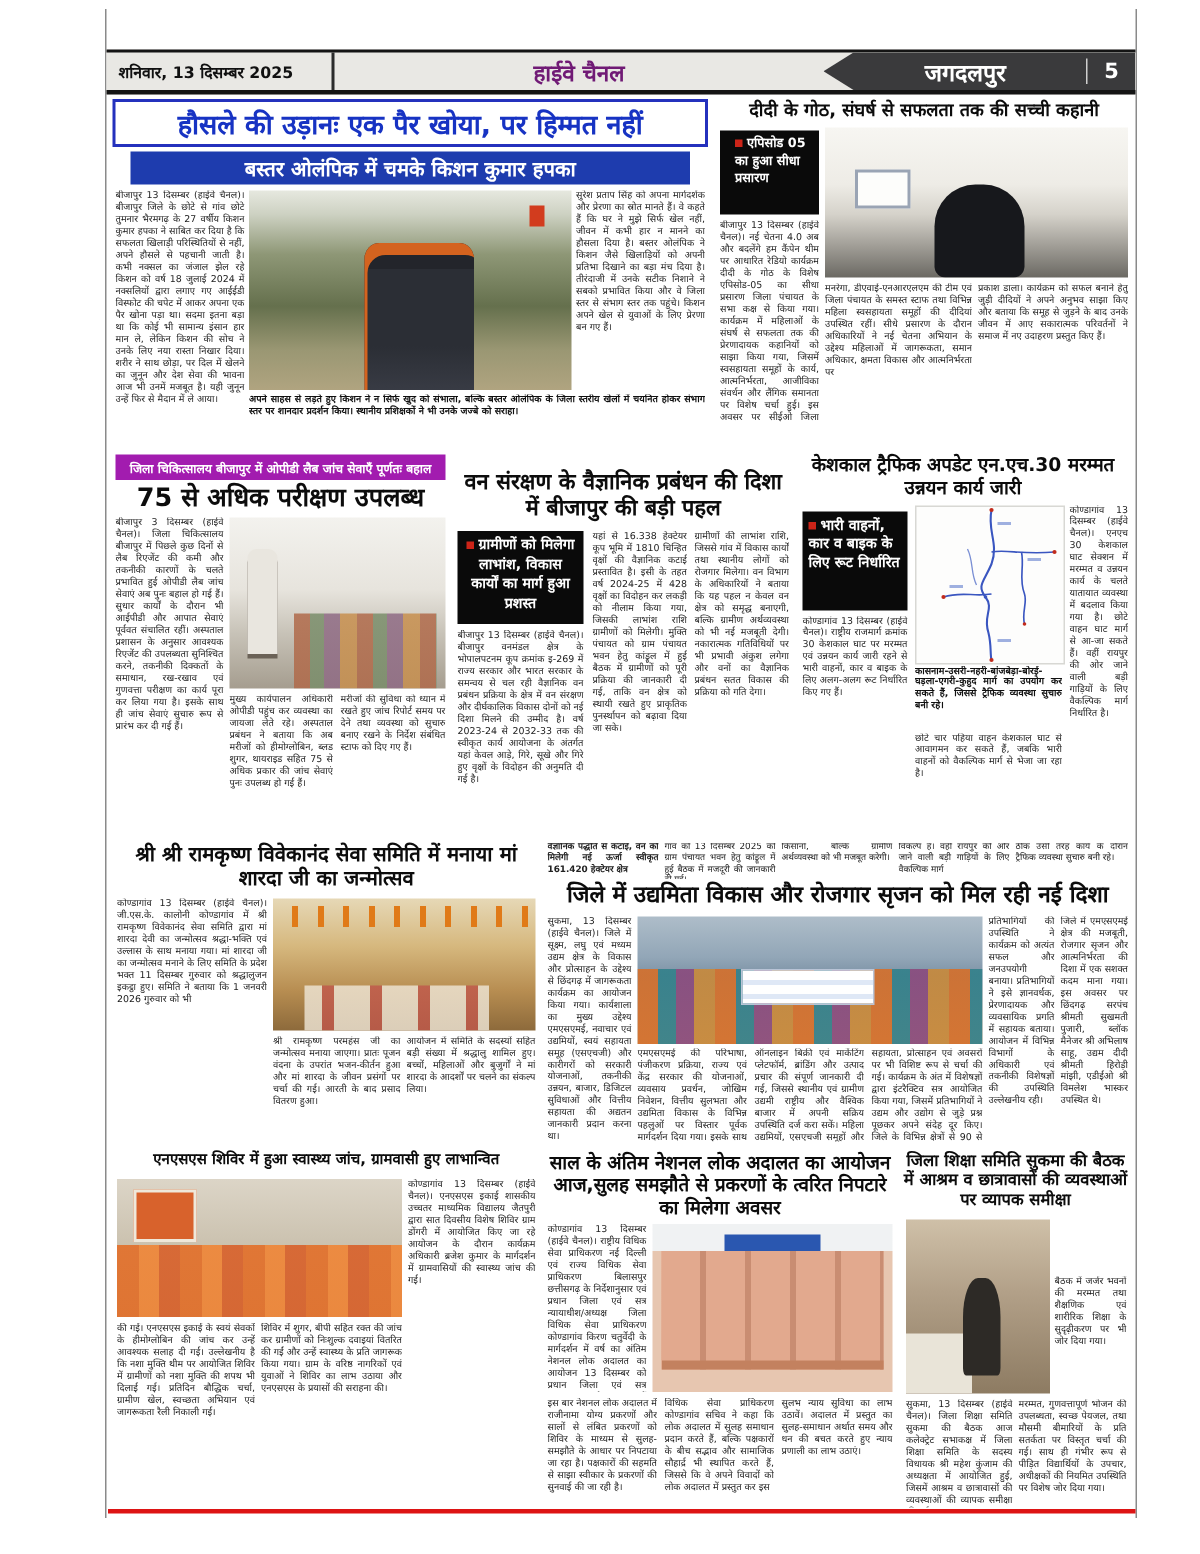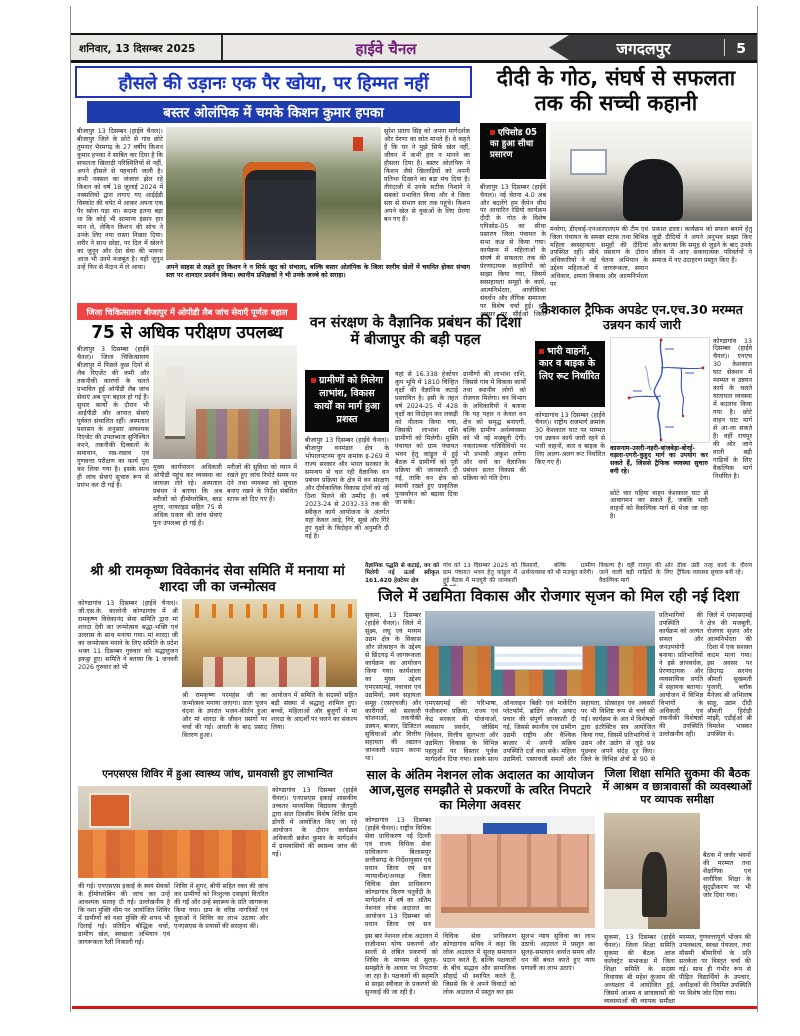--- a/index.html
+++ b/index.html
@@ -24,21 +24,21 @@
   .cap{font-weight:bold;color:#101010;}
   .photo{position:absolute;overflow:hidden;background:#ccc;}
   .photo:before,.photo:after{content:"";position:absolute;}
   .bbox{position:absolute;background:#0a0a0a;color:#fff;font-weight:bold;overflow:hidden;
         padding:4px 4px;box-sizing:border-box;line-height:1.35;}
   .redsq{display:inline-block;width:5px;height:5px;background:#cc2418;margin-right:3px;}
   
   #hlboxA{border:2px solid #2431bd;padding:2px 4px;color:#1733c3;font-size:18px;font-weight:bold;text-align:center;}
   #subA{margin:3px 12px 0;background:#1e3cae;color:#fff;font-weight:bold;font-size:13.5px;text-align:center;padding:2px 0;}
   
-  #kickC{margin:0 2px;background:#ef4444;color:#fff;font-size:8.2px;font-weight:bold;text-align:center;padding:3px 2px;}
+  #kickC{margin:0 2px;background:#a21caf;color:#fff;font-size:8.2px;font-weight:bold;text-align:center;padding:3px 2px;}
   
   #photoA{background:linear-gradient(180deg,#e6e8df 0%,#cdd1c2 12%,#8e9776 32%,#65704d 58%,#9a9773 80%,#b0a480 100%);}
   #photoA:before{right:18px;top:10px;width:10px;height:14px;background:#d23c1e;}
   #photoA:after{left:36%;bottom:0;width:34%;height:74%;border-radius:10px 10px 0 0;
     background:linear-gradient(180deg,#23252b 0 18%,#2b2e35 18% 70%,#383b44 100%);
     box-shadow:inset 4px 10px 0 -2px #d4631f;}
   #photoB{background:linear-gradient(180deg,#f7f6f2 0%,#eeece6 38%,#d5d2ca 58%,#a3a099 78%,#6b6963 100%);}
   #photoB:before{left:10%;top:28%;width:16%;height:22%;background:#fdfdfb;border:2px solid #9aa4b4;}
   #photoB:after{left:36%;bottom:0;width:30%;height:62%;background:#17181c;border-radius:45% 45% 12% 12%;}
   #photoC{background:linear-gradient(180deg,#f3f2ee 0%,#e7e4dd 42%,#c7c2b7 68%,#a59d8f 100%);}
@@ -95,21 +95,21 @@
     <div id="subA">बस्तर ओलंपिक में चमके किशन कुमार हपका</div>
     <div style="position:relative;height:174px;margin-top:4px;">
       <div class="col" style="left:2px;top:0;width:86px;height:172px;">बीजापुर 13 दिसम्बर (हाईवे चैनल)। बीजापुर जिले के छोटे से गांव छोटे तुमनार भैरमगढ़ के 27 वर्षीय किशन कुमार हपका ने साबित कर दिया है कि सफलता खिलाड़ी परिस्थितियों से नहीं, अपने हौसले से पहचानी जाती है। कभी नक्सल का जंजाल झेल रहे किशन को वर्ष 18 जुलाई 2024 में नक्सलियों द्वारा लगाए गए आईईडी विस्फोट की चपेट में आकर अपना एक पैर खोना पड़ा था। सदमा इतना बड़ा था कि कोई भी सामान्य इंसान हार मान ले, लेकिन किशन की सोच ने उनके लिए नया रास्ता निखार दिया। शरीर ने साथ छोड़ा, पर दिल में खेलने का जुनून और देश सेवा की भावना आज भी उनमें मजबूत है। यही जुनून उन्हें फिर से मैदान में ले आया।</div>
       <div class="photo" id="photoA" style="left:91px;top:0;width:215px;height:133px;"></div>
       <div class="col" style="left:309px;top:0;width:86px;height:133px;">सुरेश प्रताप सिंह को अपना मार्गदर्शक और प्रेरणा का स्रोत मानते हैं। वे कहते हैं कि घर ने मुझे सिर्फ खेल नहीं, जीवन में कभी हार न मानने का हौसला दिया है। बस्तर ओलंपिक ने किशन जैसे खिलाड़ियों को अपनी प्रतिभा दिखाने का बड़ा मंच दिया है। तीरंदाजी में उनके सटीक निशाने ने सबको प्रभावित किया और वे जिला स्तर से संभाग स्तर तक पहुंचे। किशन अपने खेल से युवाओं के लिए प्रेरणा बन गए हैं।</div>
       <div class="col cap" style="left:91px;top:136px;width:304px;height:36px;">अपने साहस से लड़ते हुए किशन ने न सिर्फ खुद को संभाला, बल्कि बस्तर ओलंपिक के जिला स्तरीय खेलों में चयनित होकर संभाग स्तर पर शानदार प्रदर्शन किया। स्थानीय प्रशिक्षकों ने भी उनके जज्बे को सराहा।</div>
     </div>
   </div>
 
   <div class="art" style="left:480px;top:66px;width:272px;">
-    <div class="hl" style="font-size:21px;">दीदी के गोठ, संघर्ष से सफलता तक की सच्ची कहानी</div>
+    <div class="hl" style="font-size:12px;">दीदी के गोठ, संघर्ष से सफलता तक की सच्ची कहानी</div>
     <div style="position:relative;height:196px;margin-top:5px;">
       <div class="bbox" style="left:0;top:2px;width:66px;height:56px;font-size:8.5px;padding-left:10px;"><span class="redsq"></span><span>एपिसोड 05 का हुआ सीधा प्रसारण</span></div>
       <div class="photo" id="photoB" style="left:70px;top:0;width:202px;height:100px;"></div>
       <div class="col" style="left:0;top:62px;width:66px;height:134px;">बीजापुर 13 दिसम्बर (हाईवे चैनल)। नई चेतना 4.0 अब और बदलेंगे हम कैंपेन थीम पर आधारित रेडियो कार्यक्रम दीदी के गोठ के विशेष एपिसोड-05 का सीधा प्रसारण जिला पंचायत के सभा कक्ष से किया गया। कार्यक्रम में महिलाओं के संघर्ष से सफलता तक की प्रेरणादायक कहानियों को साझा किया गया, जिसमें स्वसहायता समूहों के कार्य, आत्मनिर्भरता, आजीविका संवर्धन और लैंगिक समानता पर विशेष चर्चा हुई। इस अवसर पर सीईओ जिला पंचायत समेत चौबे सहित एनीओ</div>
       <div class="col" style="left:70px;top:104px;width:98px;height:92px;">मनरेगा, डीएवाई-एनआरएलएम की टीम एवं जिला पंचायत के समस्त स्टाफ तथा विभिन्न महिला स्वसहायता समूहों की दीदियां उपस्थित रहीं। सीधे प्रसारण के दौरान अधिकारियों ने नई चेतना अभियान के उद्देश्य महिलाओं में जागरूकता, समान अधिकार, क्षमता विकास और आत्मनिर्भरता पर</div>
       <div class="col" style="left:172px;top:104px;width:100px;height:92px;">प्रकाश डाला। कार्यक्रम को सफल बनाने हेतु जुड़ी दीदियों ने अपने अनुभव साझा किए और बताया कि समूह से जुड़ने के बाद उनके जीवन में आए सकारात्मक परिवर्तनों ने समाज में नए उदाहरण प्रस्तुत किए हैं।</div>
     </div>
   </div>
 
   <div class="art" style="left:75px;top:303px;width:224px;">
@@ -118,21 +118,21 @@
     <div style="position:relative;height:208px;margin-top:3px;">
       <div class="col" style="left:2px;top:0;width:72px;height:206px;">बीजापुर 3 दिसम्बर (हाईवे चैनल)। जिला चिकित्सालय बीजापुर में पिछले कुछ दिनों से लैब रिएजेंट की कमी और तकनीकी कारणों के चलते प्रभावित हुई ओपीडी लैब जांच सेवाएं अब पुनः बहाल हो गई हैं। सुधार कार्यों के दौरान भी आईपीडी और आपात सेवाएं पूर्ववत संचालित रहीं। अस्पताल प्रशासन के अनुसार आवश्यक रिएजेंट की उपलब्धता सुनिश्चित करने, तकनीकी दिक्कतों के समाधान, रख-रखाव एवं गुणवत्ता परीक्षण का कार्य पूरा कर लिया गया है। इसके साथ ही जांच सेवाएं सुचारु रूप से प्रारंभ कर दी गई हैं।</div>
       <div class="photo" id="photoC" style="left:78px;top:0;width:144px;height:114px;"></div>
       <div class="col" style="left:78px;top:118px;width:69px;height:88px;">मुख्य कार्यपालन अधिकारी ओपीडी पहुंच कर व्यवस्था का जायजा लेते रहे। अस्पताल प्रबंधन ने बताया कि अब मरीजों को हीमोग्लोबिन, ब्लड शुगर, थायराइड सहित 75 से अधिक प्रकार की जांच सेवाएं पुनः उपलब्ध हो गई हैं।</div>
       <div class="col" style="left:152px;top:118px;width:70px;height:88px;">मरीजों की सुविधा को ध्यान में रखते हुए जांच रिपोर्ट समय पर देने तथा व्यवस्था को सुचारु बनाए रखने के निर्देश संबंधित स्टाफ को दिए गए हैं।</div>
     </div>
   </div>
 
   <div class="art" style="left:303px;top:314px;width:225px;">
     <div class="hl" style="font-size:14.5px;">वन संरक्षण के वैज्ञानिक प्रबंधन की दिशा में बीजापुर की बड़ी पहल</div>
-    <div style="position:relative;height:214px;margin-top:20px;text-decoration:underline;">
+    <div style="position:relative;height:214px;margin-top:4px;text-decoration:underline;">
       <div class="bbox" style="left:2px;top:2px;width:84px;height:62px;font-size:9.5px;text-align:center;"><span class="redsq"></span><span>ग्रामीणों को मिलेगा लाभांश, विकास कार्यों का मार्ग हुआ प्रशस्त</span></div>
       <div class="col" style="left:2px;top:68px;width:84px;height:144px;">बीजापुर 13 दिसम्बर (हाईवे चैनल)। बीजापुर वनमंडल क्षेत्र के भोपालपटनम कूप क्रमांक इ-269 में राज्य सरकार और भारत सरकार के समन्वय से चल रही वैज्ञानिक वन प्रबंधन प्रक्रिया के क्षेत्र में वन संरक्षण और दीर्घकालिक विकास दोनों को नई दिशा मिलने की उम्मीद है। वर्ष 2023-24 से 2032-33 तक की स्वीकृत कार्य आयोजना के अंतर्गत यहां केवल आड़े, गिरे, सूखे और गिरे हुए वृक्षों के विदोहन की अनुमति दी गई है।</div>
       <div class="col" style="left:92px;top:2px;width:63px;height:210px;">यहां से 16.338 हेक्टेयर कूप भूमि में 1810 चिन्हित वृक्षों की वैज्ञानिक कटाई प्रस्तावित है। इसी के तहत वर्ष 2024-25 में 428 वृक्षों का विदोहन कर लकड़ी को नीलाम किया गया, जिसकी लाभांश राशि ग्रामीणों को मिलेगी। मुक्ति पंचायत को ग्राम पंचायत भवन हेतु कांड्रूल में हुई बैठक में ग्रामीणों को पूरी प्रक्रिया की जानकारी दी गई, ताकि वन क्षेत्र को स्थायी रखते हुए प्राकृतिक पुनर्स्थापन को बढ़ावा दिया जा सके।</div>
       <div class="col" style="left:160px;top:2px;width:63px;height:210px;">ग्रामीणों की लाभांश राशि, जिससे गांव में विकास कार्यों तथा स्थानीय लोगों को रोजगार मिलेगा। वन विभाग के अधिकारियों ने बताया कि यह पहल न केवल वन क्षेत्र को समृद्ध बनाएगी, बल्कि ग्रामीण अर्थव्यवस्था को भी नई मजबूती देगी। नकारात्मक गतिविधियों पर भी प्रभावी अंकुश लगेगा और वनों का वैज्ञानिक प्रबंधन सतत विकास की प्रक्रिया को गति देगा।</div>
     </div>
   </div>
 
   <div class="art" style="left:532px;top:303px;width:220px;">
     <div class="hl" style="font-size:12.5px;">केशकाल ट्रैफिक अपडेट एन.एच.30 मरम्मत उन्नयन कार्य जारी</div>
     <div style="position:relative;height:220px;margin-top:4px;">

